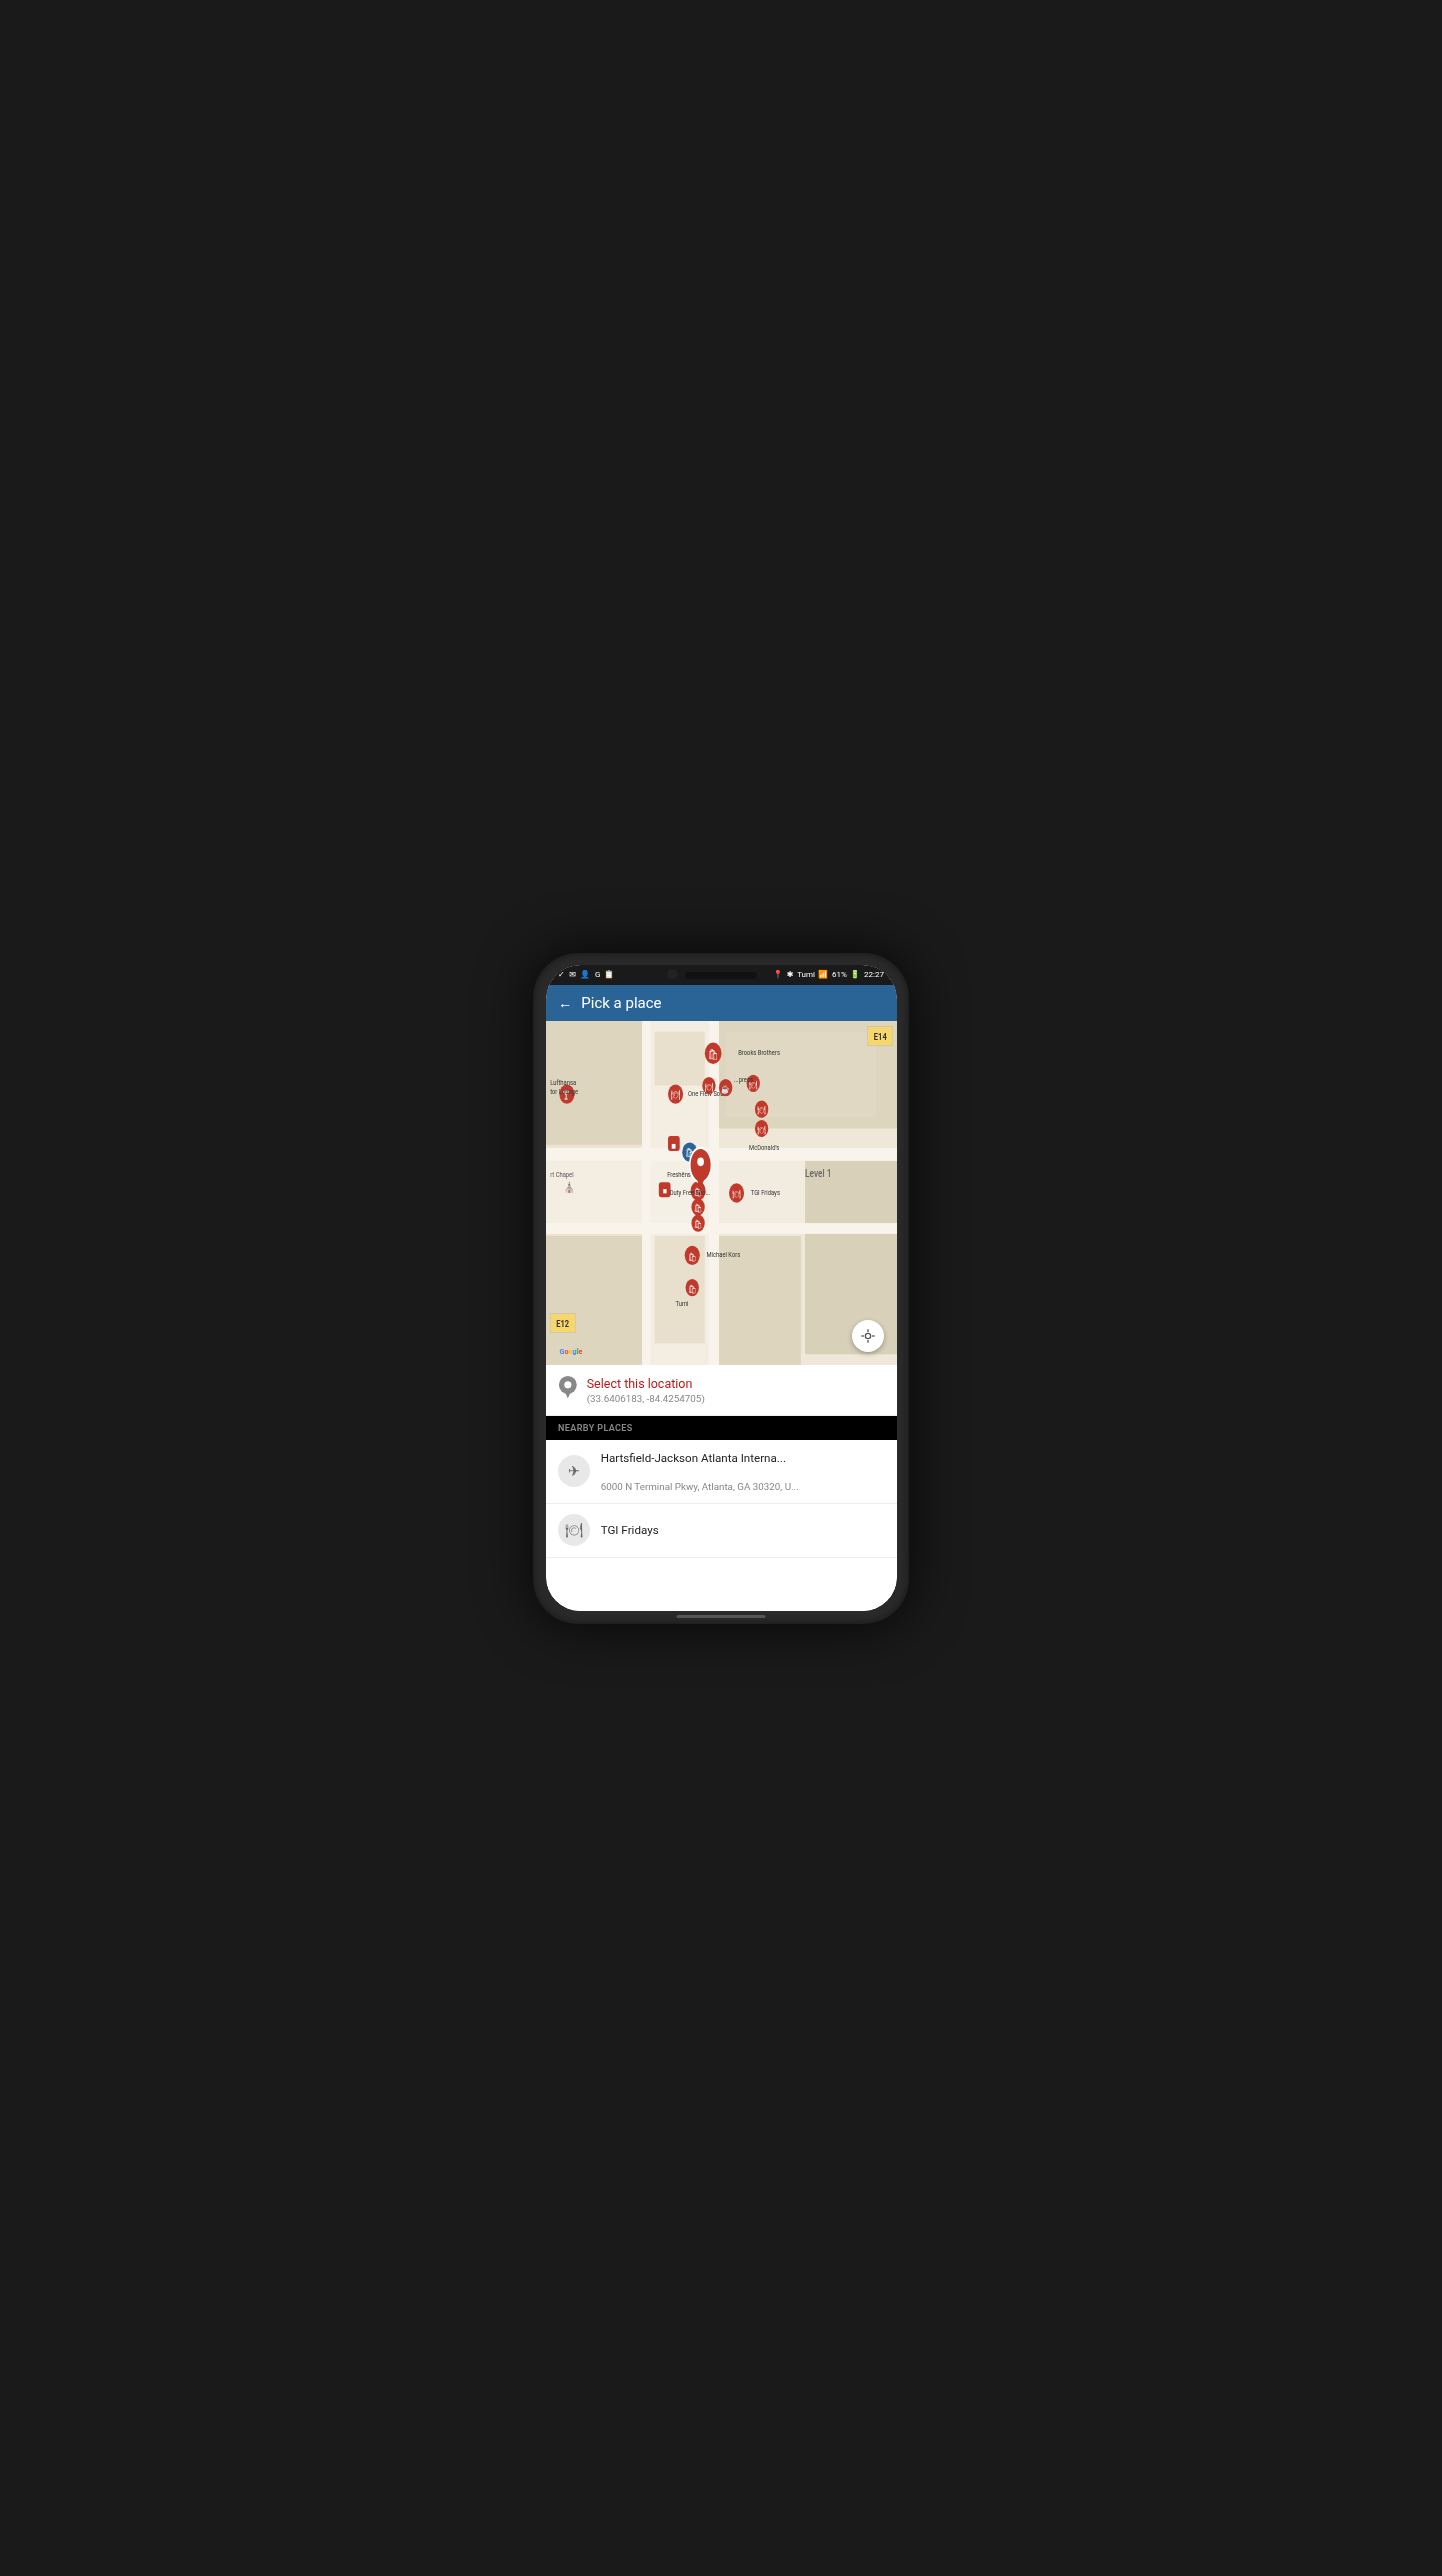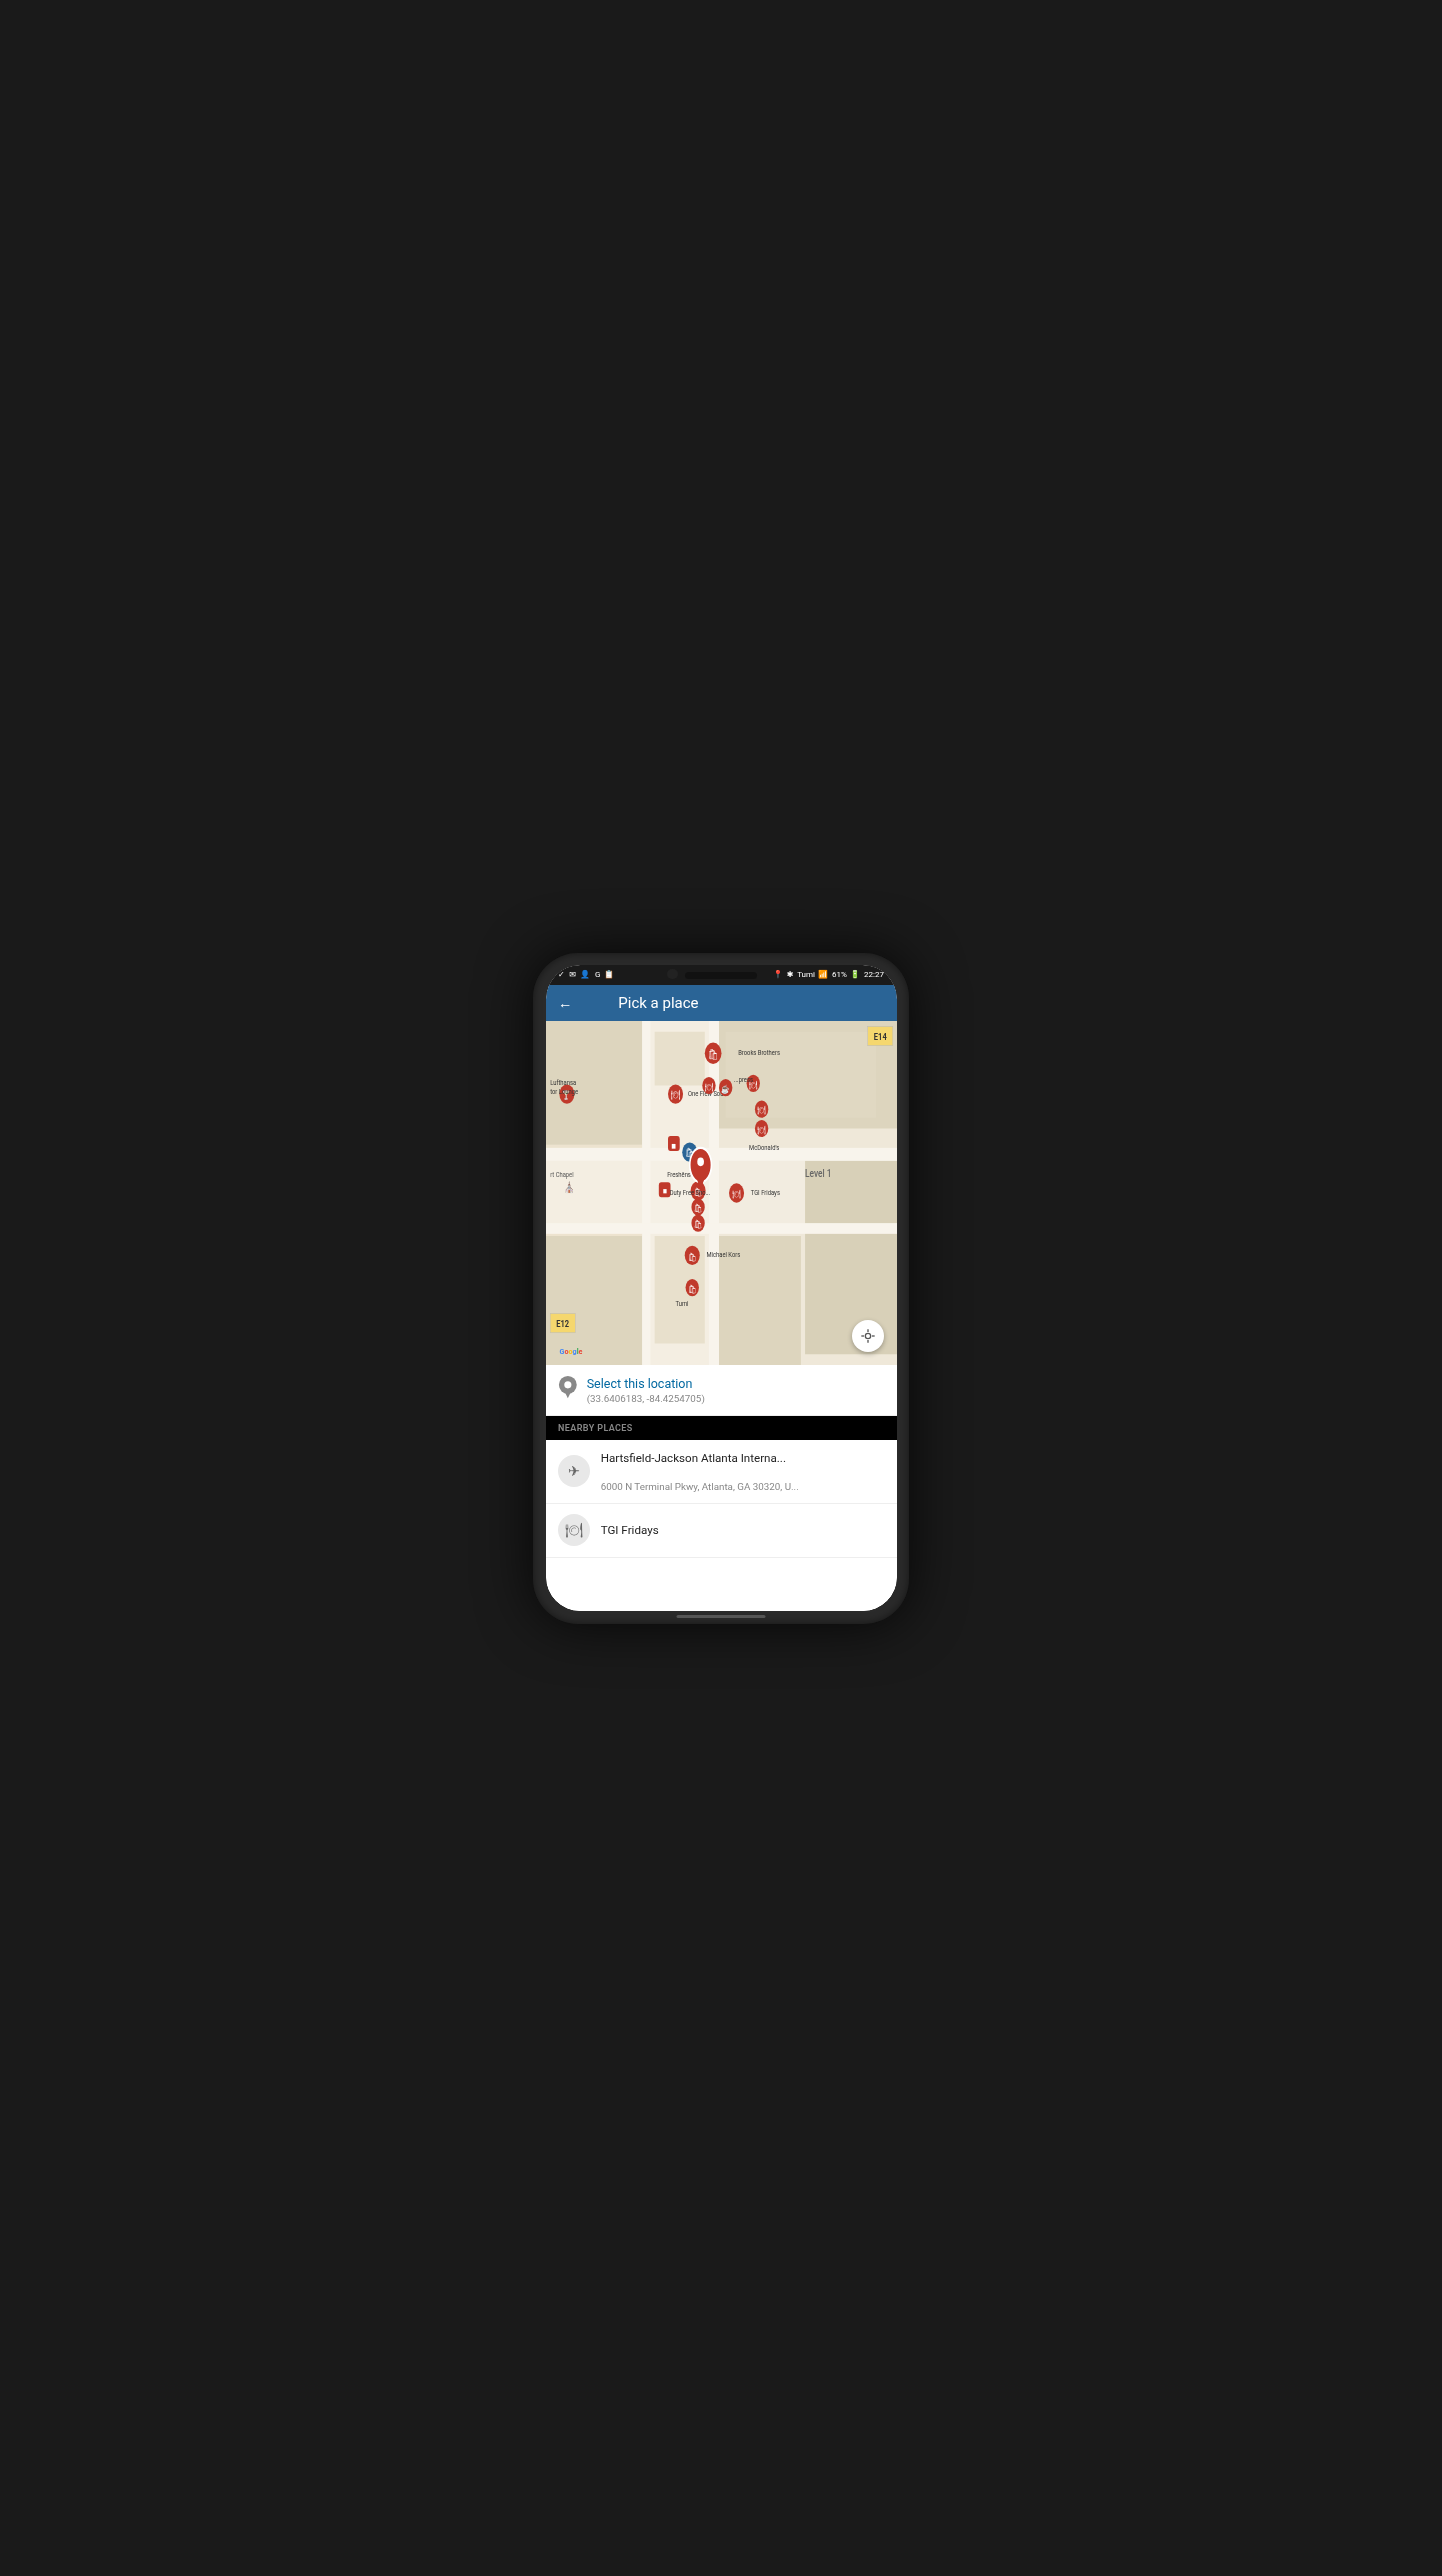--- a/index.html
+++ b/index.html
@@ -81,21 +81,20 @@
     }
     .back-arrow {
       font-size: 14.3px;
       cursor: pointer;
       color: #fff;
     }
     .header-title {
       font-size: 15px;
       font-weight: 400;
       color: #fff;
-      margin-left: 37px;
     }
     .map-area {
       flex: 0 0 auto;
       height: 344px;
       position: relative;
       overflow: hidden;
       background: #fef9c3;
     }
     
     .map-bg {
@@ -141,21 +140,21 @@
       flex-shrink: 0;
       cursor: pointer;
     }
     .location-pin-icon {
       color: #888;
       font-size: 19.7px;
       line-height: 1;
     }
     .select-location-text { display: flex; flex-direction: column; }
     .select-loc-title {
-      color: #0369a1;
+      color: #b91c1c;
       font-size: 12.5px;
       font-weight: 400;
     }
     .select-loc-coords {
       color: #888;
       font-size: 9.8px;
       margin-top: 1.8px;
     }
     .nearby-header {
       background: #000000;

